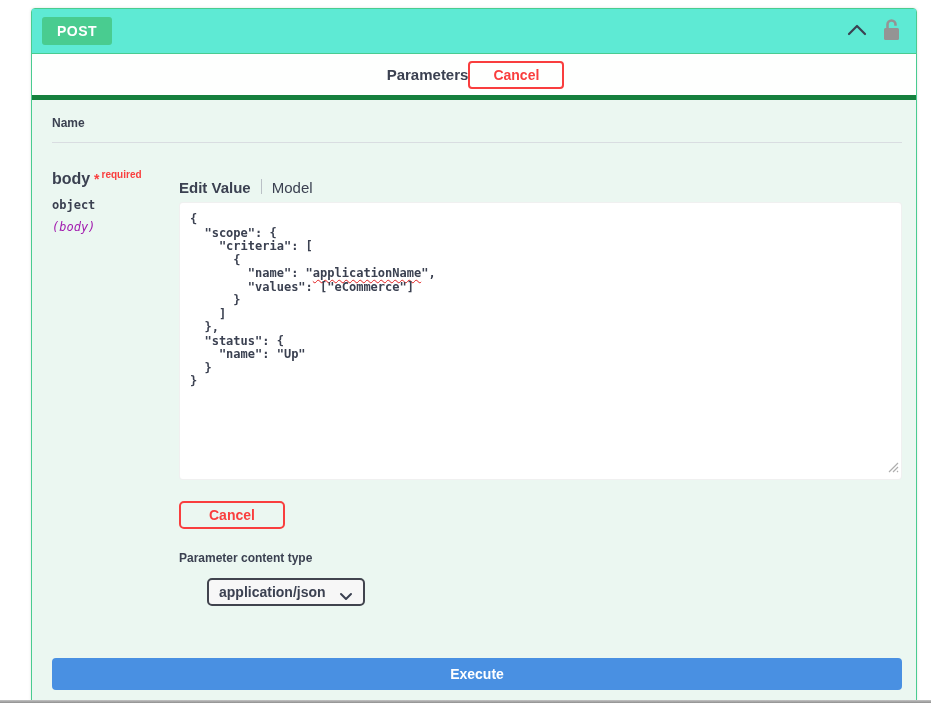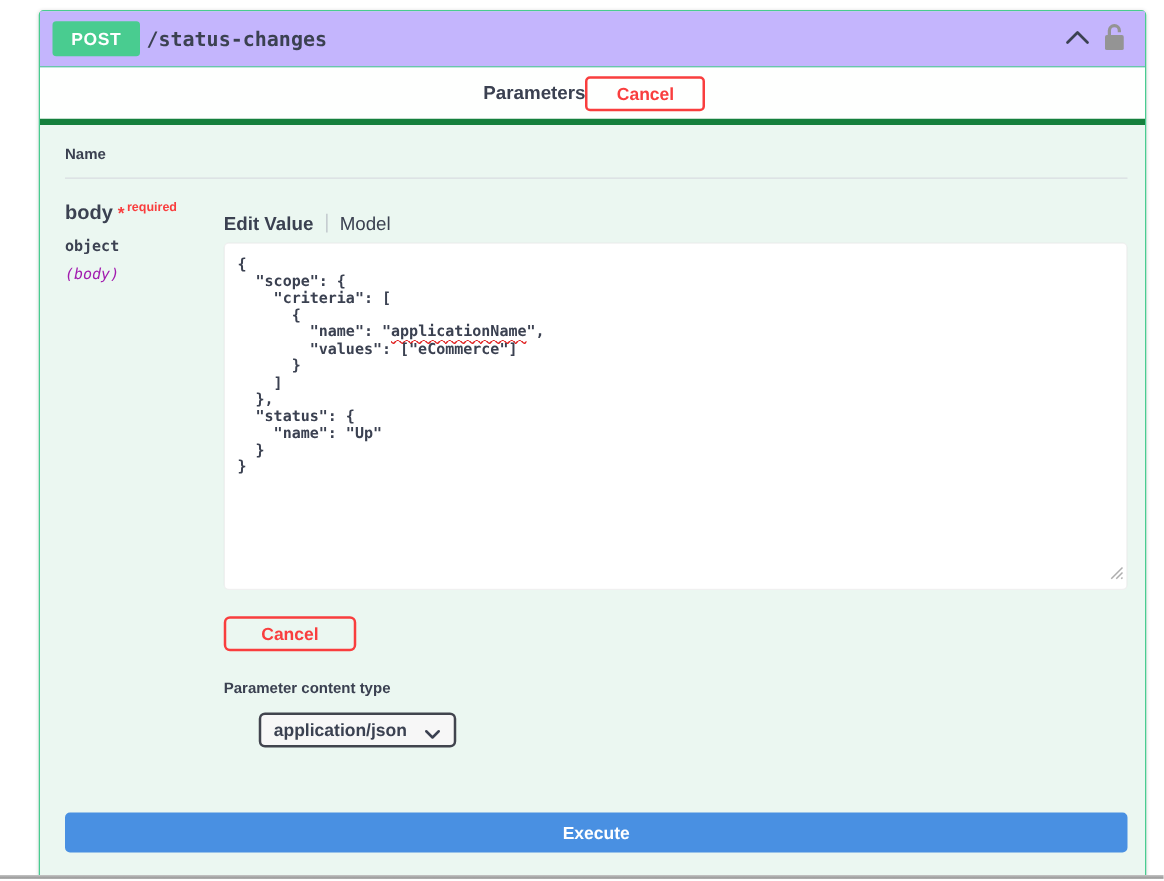--- a/index.html
+++ b/index.html
@@ -8,23 +8,23 @@
 
   .opblock {
     position: absolute; left: 31px; top: 8px; width: 886px; height: 693px;
     border: 1px solid #49cc90; border-radius: 4px 4px 0 0;
     background: #ebf7f1;
     box-shadow: 0 0 3px rgba(0,0,0,.12);
   }
 
   
   .opblock-summary {
-    display: flex; align-items: center; gap: 3px;
+    display: flex; align-items: center; gap: 8px;
     height: 45px; padding: 0 12px 0 10px;
-    background: #c4b5fd;
+    background: #5eead4;
     border-bottom: 1px solid #49cc90;
     cursor: pointer;
   }
   .method-badge {
     background: #49cc90; color: #fff; font-weight: bold; font-size: 14px;
     border-radius: 3px; padding: 6px 15px; min-width: 68px; text-align: center;
     letter-spacing: .5px;
   }
   .endpoint-path {
     font-family: "DejaVu Sans Mono", monospace; font-weight: bold; font-size: 16px;
@@ -45,21 +45,21 @@
   .btn-cancel {
     background: transparent; border: 2px solid #f93e3e; border-radius: 4px;
     color: #f93e3e; font-weight: bold; font-size: 14px;
     padding: 4px 23px; cursor: pointer; font-family: "Liberation Sans", sans-serif;
   }
 
   
   .params-body { padding: 16px 14px 9px 20px; }
   .thead {
     display: flex; font-size: 12px; font-weight: bold; color: #3b4151;
-    padding-bottom: 12px; border-bottom: 1px solid #d9dde1; margin-bottom: 16px;
+    padding-bottom: 12px; border-bottom: 1px solid #d9dde1; margin-bottom: 24px;
   }
   .col-name { width: 127px; flex: none; }
   .col-desc { flex: 1; }
 
   .param-row { display: flex; align-items: flex-start; }
   .param-left { width: 127px; flex: none; padding-top: 2px; }
   .param-name { font-size: 16px; font-weight: bold; color: #3b4151; }
   .param-required { color: #f93e3e; font-size: 10px; font-weight: bold; vertical-align: super; margin-left: 2px; }
   .param-star { color: #f93e3e; font-size: 14px; font-weight: bold; }
   .param-type { font-family: "DejaVu Sans Mono", monospace; font-weight: bold; font-size: 12px; margin-top: 10px; color: #3b4151; }
@@ -110,21 +110,20 @@
   .bottom-rule { position: absolute; left: 0; top: 700px; width: 931px; height: 3px;
     background: linear-gradient(#c4c4c4, #8f8f8f); }
 </style>
 </head>
 <body>
 
 <div class="opblock">
 
   <div class="opblock-summary">
     <span class="method-badge">POST</span>
-    <span class="endpoint-path">/status-changes</span>
     <span class="summary-spacer"></span>
     <button class="icon-btn">
       <span>
         <svg width="22" height="16" viewBox="0 0 22 16">
             <polyline points="3,12 11,4 19,12" fill="none" stroke="#3b4151" stroke-width="2.2" stroke-linecap="round" stroke-linejoin="round"></polyline>
           </svg>
       </span>
     </button>
     <button class="icon-btn">
       <span>

